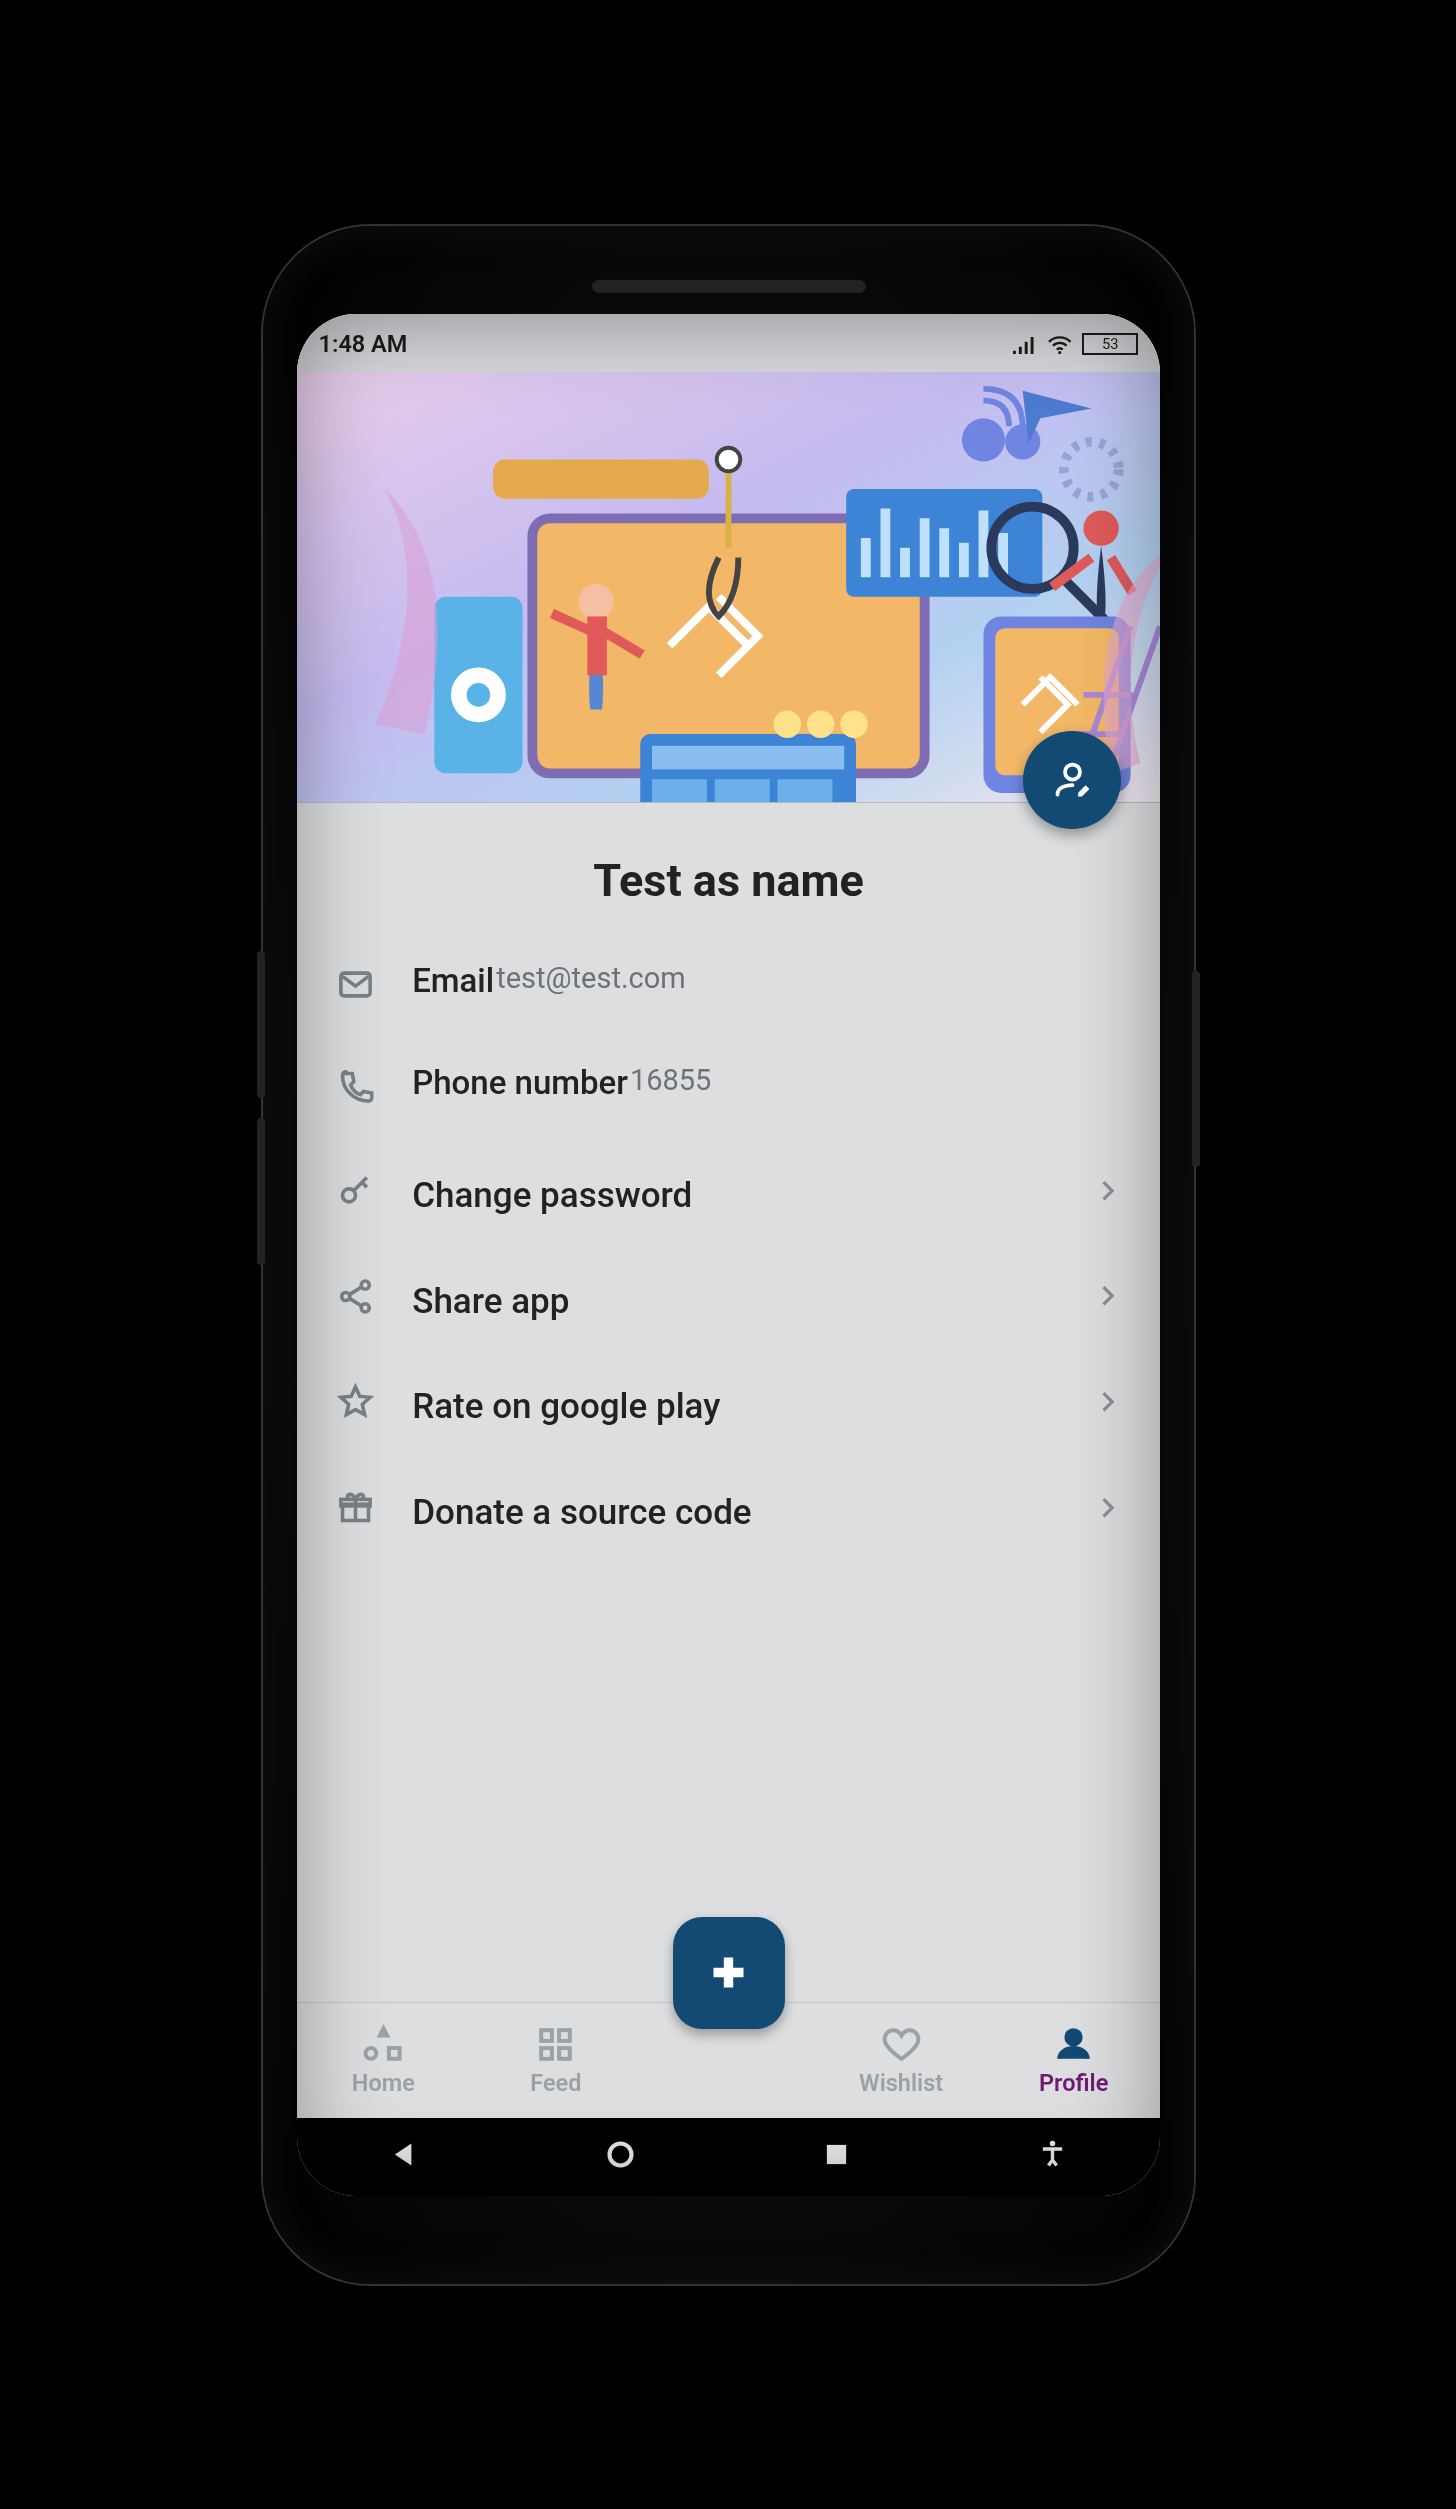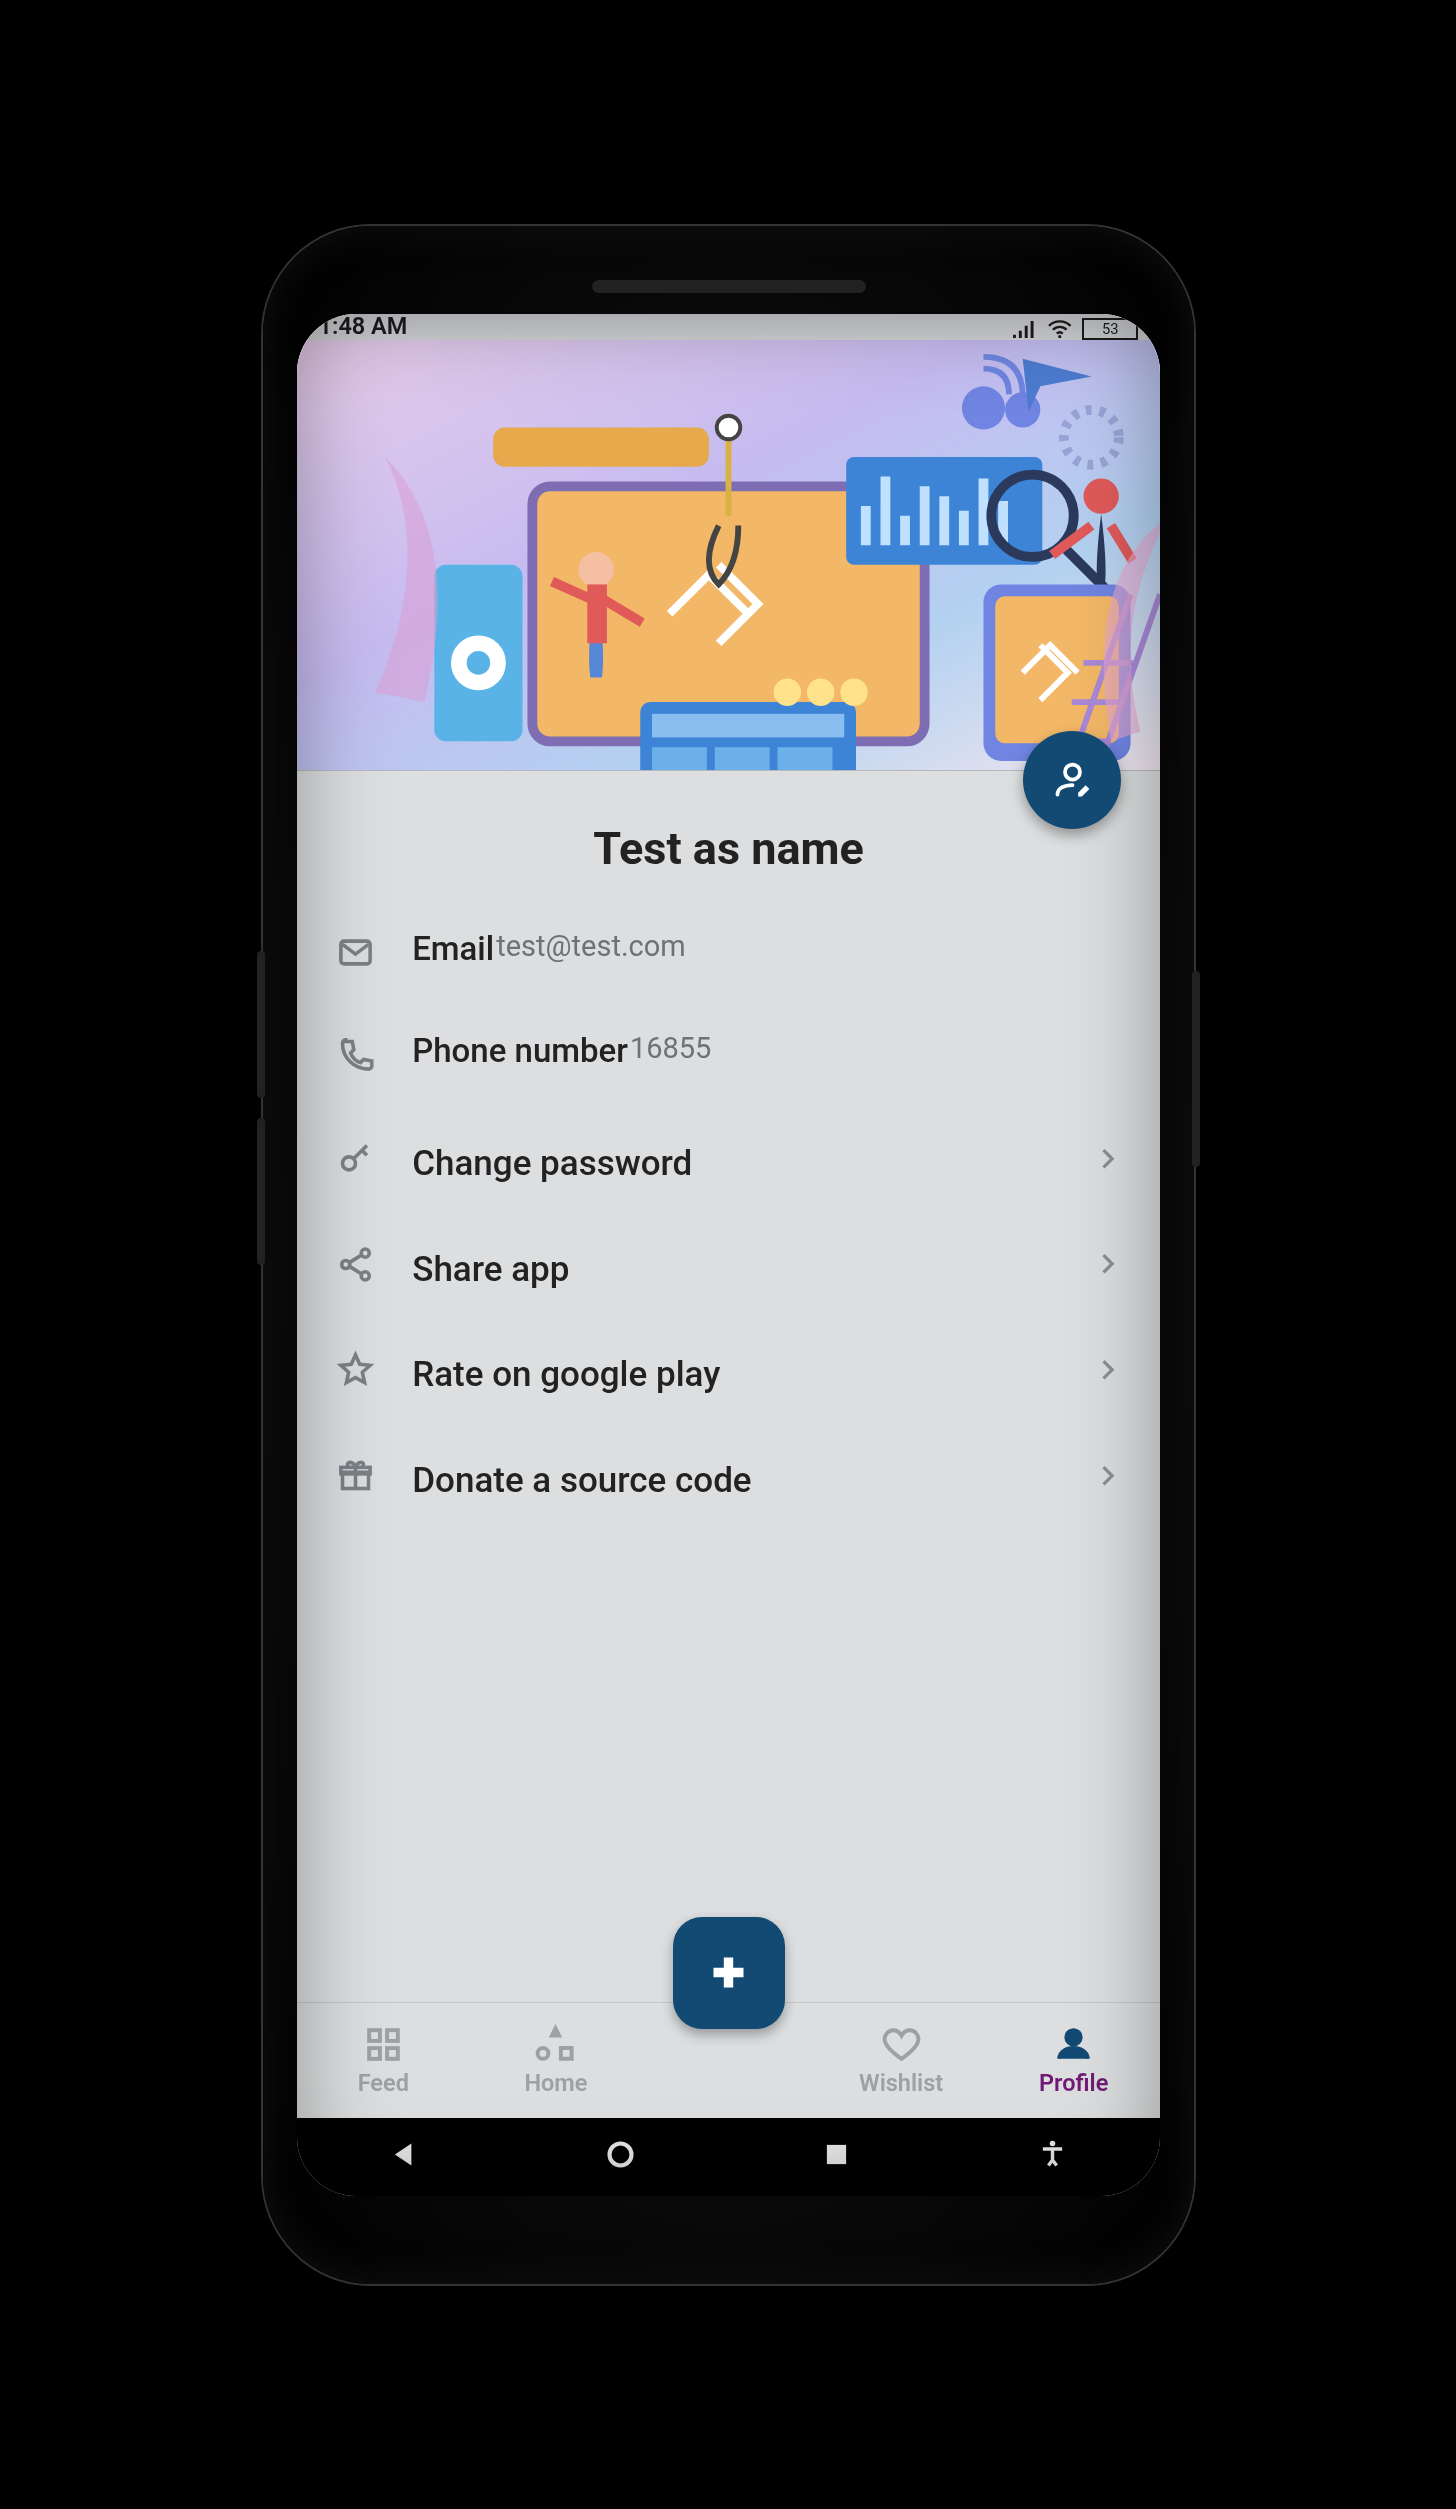--- a/index.html
+++ b/index.html
@@ -47,23 +47,23 @@
     position: relative;
     display: flex;
     flex-direction: column;
   }
   
   .screen::after { content:""; position:absolute; inset:0; pointer-events:none;
     box-shadow: inset 0 0 88px rgba(0,0,0,.35); border-radius:59px; }
 
   
   .statusbar {
-    height: 26px;
+    height: 58px;
     padding: 3.9px 21.6px 0 21.6px;
-    display: flex; align-items: flex-end; justify-content: space-between;
+    display: flex; align-items: center; justify-content: space-between;
     font-size: 23.5px; font-weight: 600; color:#1c1c1c;
     background: linear-gradient(#cfd1d4,#d4d6d9);
   }
   .statusbar .icons { display:flex; align-items:center; gap:9.8px; }
   .statusbar svg { display:block; }
 
   
   .hero {
     height: 431px;
     background: linear-gradient(135deg,#e7cfe6 0%, #d7c4ea 25%, #c0d9f3 55%, #efe5ec 100%);
@@ -348,32 +348,32 @@
 
     <div class="add-fab">
       <svg width="45" height="45" viewBox="0 0 24 24">
           <path d="M12 4v16M4 12h16"></path>
         </svg>
     </div>
 
     <div class="bottomnav">
       <div class="navitem">
         <svg viewBox="0 0 24 24">
+            <path d="M12 3l2 4h-4zM5 14a3 3 0 100 6 3 3 0 000-6zM15 14h6v6h-6z"></path>
+          </svg>
+        <span class="nl">Home</span>
+      </div>
+      <div class="navitem">
+        <svg viewBox="0 0 24 24">
             <rect x="4" y="4" width="6" height="6"></rect>
             <rect x="14" y="4" width="6" height="6"></rect>
             <rect x="4" y="14" width="6" height="6"></rect>
             <rect x="14" y="14" width="6" height="6"></rect>
           </svg>
         <span class="nl">Feed</span>
-      </div>
-      <div class="navitem">
-        <svg viewBox="0 0 24 24">
-            <path d="M12 3l2 4h-4zM5 14a3 3 0 100 6 3 3 0 000-6zM15 14h6v6h-6z"></path>
-          </svg>
-        <span class="nl">Home</span>
       </div>
       <div class="navitem spacer"></div>
       <div class="navitem">
         <svg viewBox="0 0 24 24">
             <path d="M12 20s-7-4.5-9-9c-1.4-3.2 1-7 4.5-7 2 0 3.5 1.3 4.5 3 1-1.7 2.5-3 4.5-3 3.5 0 5.9 3.8 4.5 7-2 4.5-9 9-9 9z"></path>
           </svg>
         <span class="nl">Wishlist</span>
       </div>
       <div class="navitem active">
         <svg viewBox="0 0 24 24">

